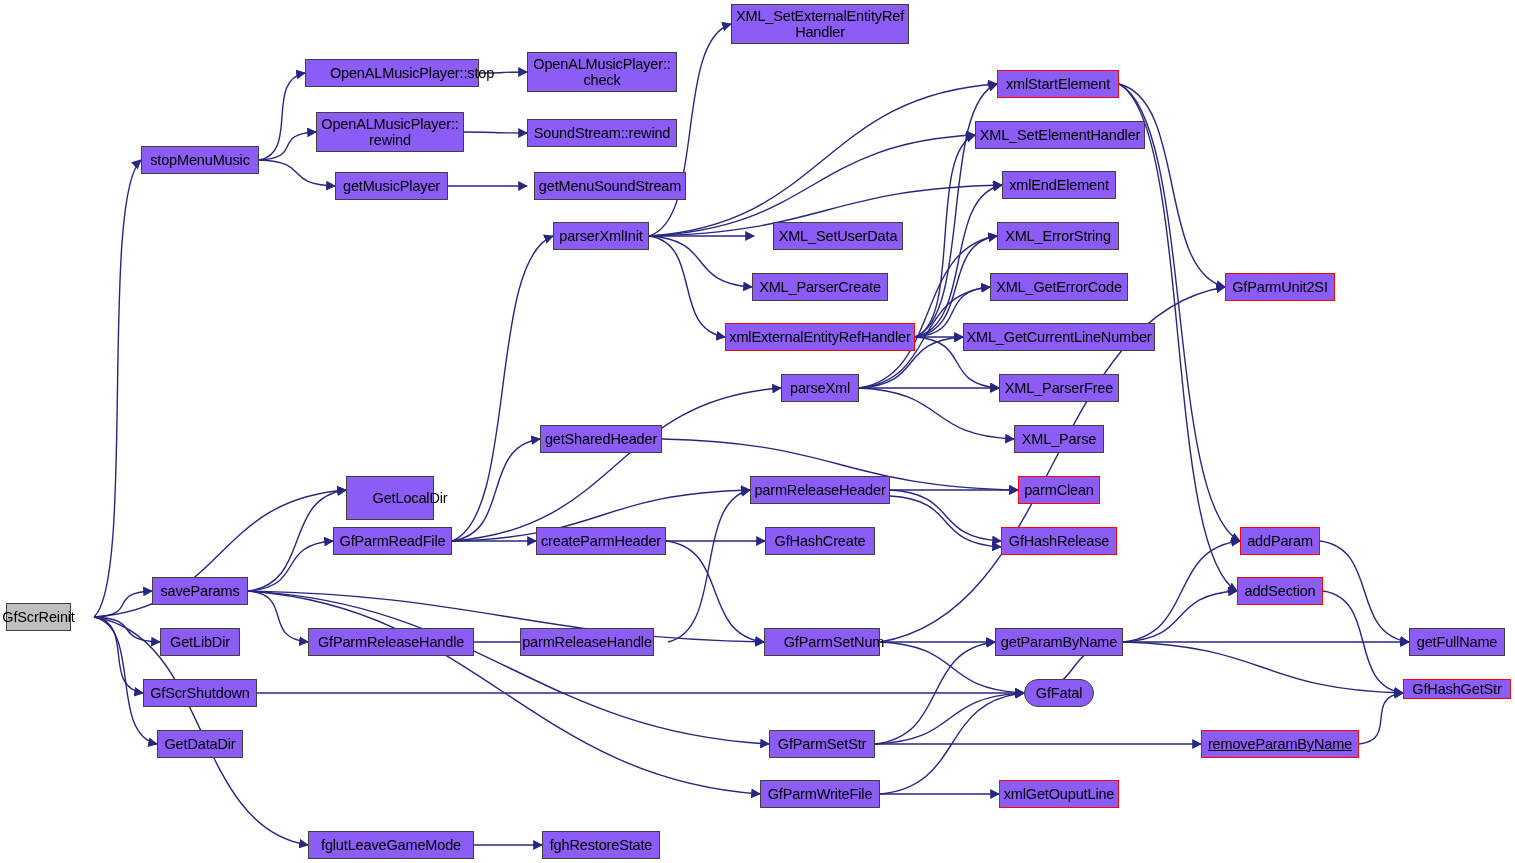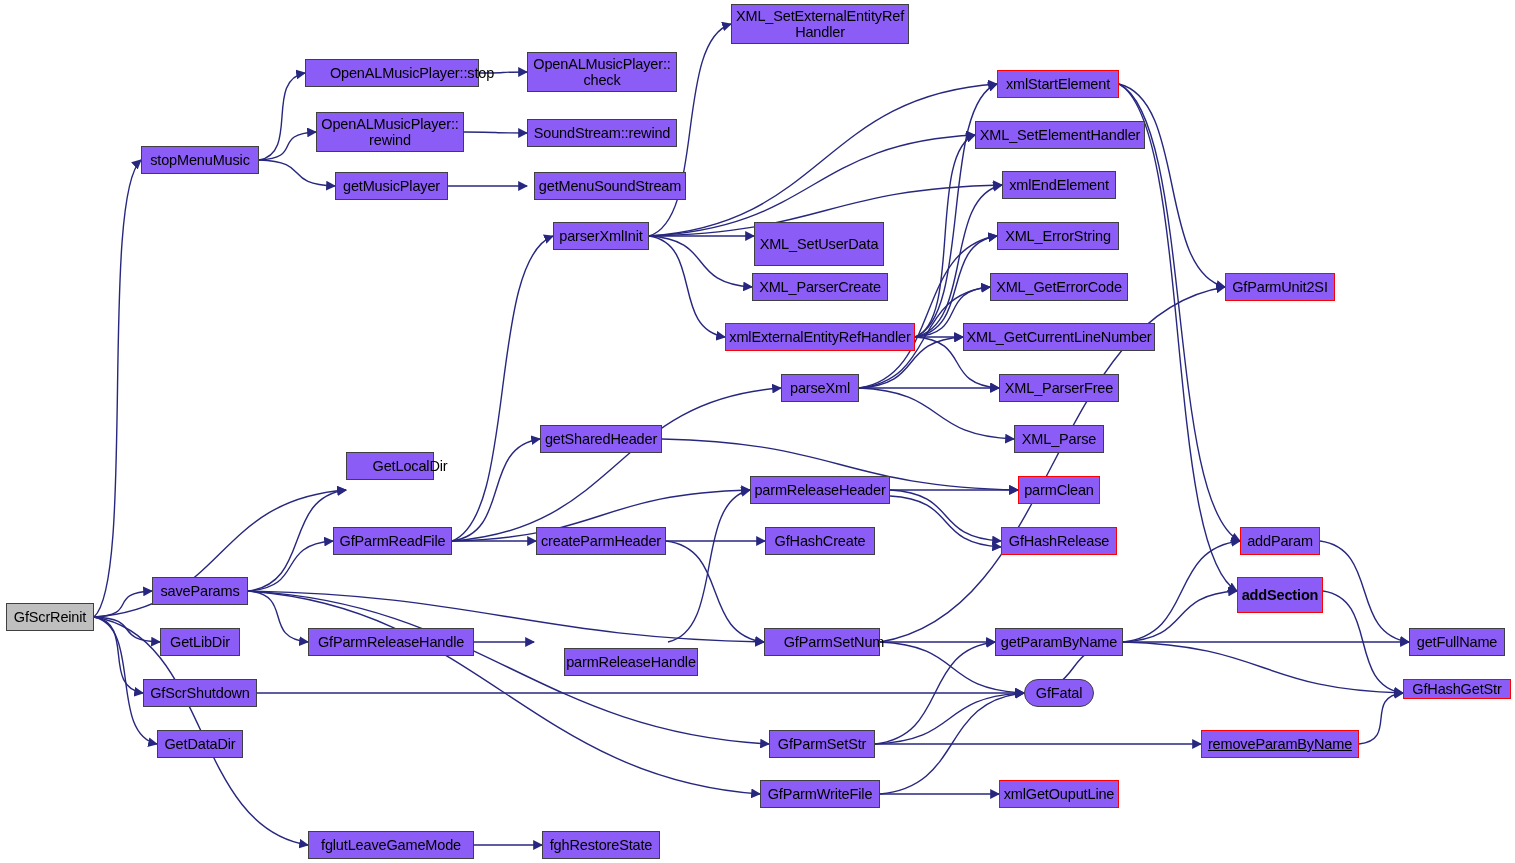--- a/index.html
+++ b/index.html
@@ -107,46 +107,46 @@
         <path d="M 875 744 C 1041.7 744, 1034.3 744, 1201 744" marker-end="url(#arrow)"></path>
         <path d="M 880 794 C 953.55 794, 925.45 794, 999 794" marker-end="url(#arrow)"></path>
         <path d="M 880 794 C 964.8 785.92, 939.2 701.08, 1024 693" marker-end="url(#arrow)"></path>
         <path d="M 1359 744 C 1398.8 739.92, 1363.2 697.08, 1403 693" marker-end="url(#arrow)"></path>
         <path d="M 257 693 C 487 693, 794 693, 1024 693" marker-end="url(#arrow)"></path>
         <path d="M 94 617 C 210.3 635.24, 191.7 826.76, 308 845" marker-end="url(#arrow)"></path>
         <path d="M 474 845 C 524.6 845, 491.4 845, 542 845" marker-end="url(#arrow)"></path>
       </g>
   </svg>
   <div id="node-layer">
-      <div class="node root" style="left: 6px; top: 603px; width: 88px; height: 28px;">GfScrReinit</div>
+      <div class="node root" style="left: 6px; top: 603px; width: 65px; height: 28px;">GfScrReinit</div>
       <div class="node" style="left: 141px; top: 146px; width: 118px; height: 28px;">stopMenuMusic</div>
       <div class="node" style="left: 152px; top: 577px; width: 96px; height: 28px;">saveParams</div>
       <div class="node" style="left: 160px; top: 628px; width: 80px; height: 28px;">GetLibDir</div>
       <div class="node" style="left: 143px; top: 679px; width: 114px; height: 28px;">GfScrShutdown</div>
       <div class="node" style="left: 157px; top: 730px; width: 86px; height: 28px;">GetDataDir</div>
       <div class="node" style="left: 305px; top: 59px; width: 174px; height: 28px; padding-left: 40px;">OpenALMusicPlayer::stop</div>
       <div class="node" style="left: 316px; top: 112px; width: 148px; height: 40px;">OpenALMusicPlayer::
 rewind</div>
       <div class="node" style="left: 335px; top: 172px; width: 113px; height: 28px;">getMusicPlayer</div>
-      <div class="node" style="left: 346px; top: 452px; width: 88px; height: 28px; padding-left: 40px;">GetLocalDir</div>
+      <div class="node" style="left: 346px; top: 476px; width: 88px; height: 44px; padding-left: 40px;">GetLocalDir</div>
       <div class="node" style="left: 333px; top: 527px; width: 119px; height: 28px;">GfParmReadFile</div>
       <div class="node" style="left: 308px; top: 628px; width: 166px; height: 28px;">GfParmReleaseHandle</div>
       <div class="node" style="left: 308px; top: 831px; width: 166px; height: 28px;">fglutLeaveGameMode</div>
       <div class="node" style="left: 527px; top: 52px; width: 150px; height: 40px;">OpenALMusicPlayer::
 check</div>
       <div class="node" style="left: 527px; top: 119px; width: 150px; height: 28px;">SoundStream::rewind</div>
       <div class="node" style="left: 527px; top: 172px; width: 152px; height: 28px; margin-left: 7px;">getMenuSoundStream</div>
       <div class="node" style="left: 553px; top: 222px; width: 96px; height: 28px;">parserXmlInit</div>
       <div class="node" style="left: 540px; top: 425px; width: 122px; height: 28px;">getSharedHeader</div>
       <div class="node" style="left: 536px; top: 527px; width: 130px; height: 28px;">createParmHeader</div>
-      <div class="node" style="left: 564px; top: 628px; width: 134px; height: 28px; margin-top: 20px;">parmReleaseHandle</div>
+      <div class="node" style="left: 520px; top: 628px; width: 134px; height: 28px;">parmReleaseHandle</div>
       <div class="node" style="left: 542px; top: 831px; width: 118px; height: 28px;">fghRestoreState</div>
       <div class="node" style="left: 731px; top: 4px; width: 178px; height: 40px;">XML_SetExternalEntityRef
 Handler</div>
-      <div class="node" style="left: 754px; top: 222px; width: 130px; height: 44px;">XML_SetUserData</div>
+      <div class="node" style="left: 773px; top: 222px; width: 130px; height: 28px;">XML_SetUserData</div>
       <div class="node" style="left: 752px; top: 273px; width: 136px; height: 28px;">XML_ParserCreate</div>
       <div class="node red" style="left: 725px; top: 323px; width: 190px; height: 28px;">xmlExternalEntityRefHandler</div>
       <div class="node" style="left: 781px; top: 374px; width: 78px; height: 28px;">parseXml</div>
       <div class="node" style="left: 750px; top: 476px; width: 140px; height: 28px;">parmReleaseHeader</div>
       <div class="node" style="left: 765px; top: 527px; width: 110px; height: 28px;">GfHashCreate</div>
       <div class="node" style="left: 764px; top: 628px; width: 116px; height: 28px; padding-left: 24px;">GfParmSetNum</div>
       <div class="node" style="left: 769px; top: 730px; width: 106px; height: 28px;">GfParmSetStr</div>
       <div class="node" style="left: 760px; top: 780px; width: 120px; height: 28px;">GfParmWriteFile</div>
       <div class="node red" style="left: 997px; top: 70px; width: 122px; height: 28px; text-align: center;">xmlStartElement</div>
       <div class="node" style="left: 975px; top: 121px; width: 170px; height: 28px;">XML_SetElementHandler</div>
@@ -155,19 +155,19 @@
       <div class="node" style="left: 990px; top: 273px; width: 138px; height: 28px;">XML_GetErrorCode</div>
       <div class="node" style="left: 963px; top: 323px; width: 192px; height: 28px;">XML_GetCurrentLineNumber</div>
       <div class="node" style="left: 999px; top: 374px; width: 120px; height: 28px;">XML_ParserFree</div>
       <div class="node" style="left: 1014px; top: 425px; width: 90px; height: 28px;">XML_Parse</div>
       <div class="node red" style="left: 1018px; top: 476px; width: 82px; height: 28px;">parmClean</div>
       <div class="node red" style="left: 1001px; top: 527px; width: 116px; height: 28px;">GfHashRelease</div>
       <div class="node" style="left: 995px; top: 628px; width: 128px; height: 28px;">getParamByName</div>
       <div class="node" style="left: 1024px; top: 679px; width: 70px; height: 28px; border-radius: 14px;">GfFatal</div>
       <div class="node red" style="left: 1225px; top: 273px; width: 110px; height: 28px;">GfParmUnit2SI</div>
       <div class="node red" style="left: 1240px; top: 527px; width: 80px; height: 28px;">addParam</div>
-      <div class="node red" style="left: 1237px; top: 577px; width: 86px; height: 36px; font-weight: bold;">addSection</div>
+      <div class="node red" style="left: 1237px; top: 577px; width: 86px; height: 28px;">addSection</div>
       <div class="node red" style="left: 1201px; top: 730px; width: 158px; height: 28px; text-decoration: underline;">removeParamByName</div>
       <div class="node" style="left: 1409px; top: 628px; width: 96px; height: 28px;">getFullName</div>
       <div class="node red" style="left: 1403px; top: 679px; width: 108px; height: 20px;">GfHashGetStr</div>
       <div class="node red" style="left: 999px; top: 780px; width: 120px; height: 28px;">xmlGetOuputLine</div>
     </div>
 </div>
 
 </body></html>

